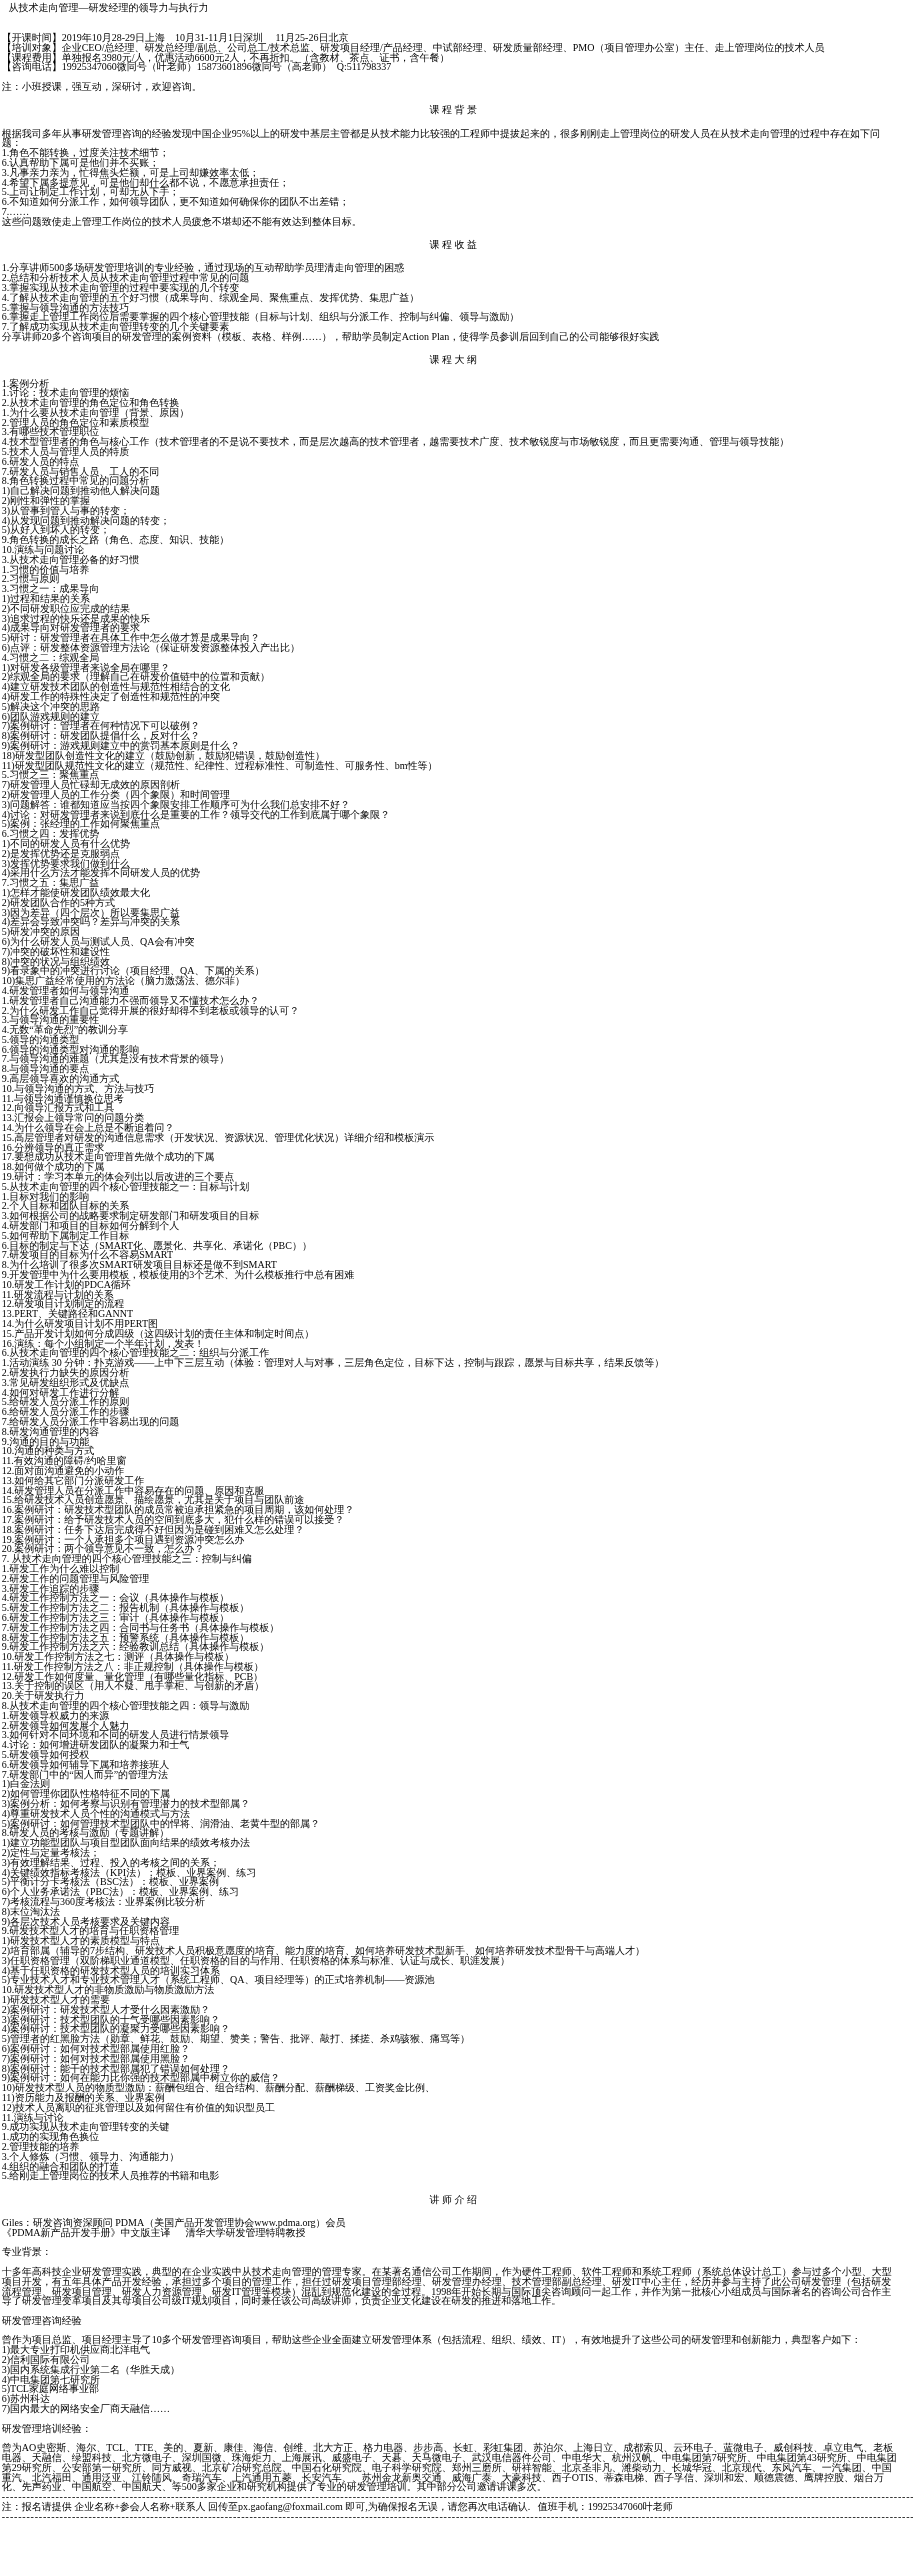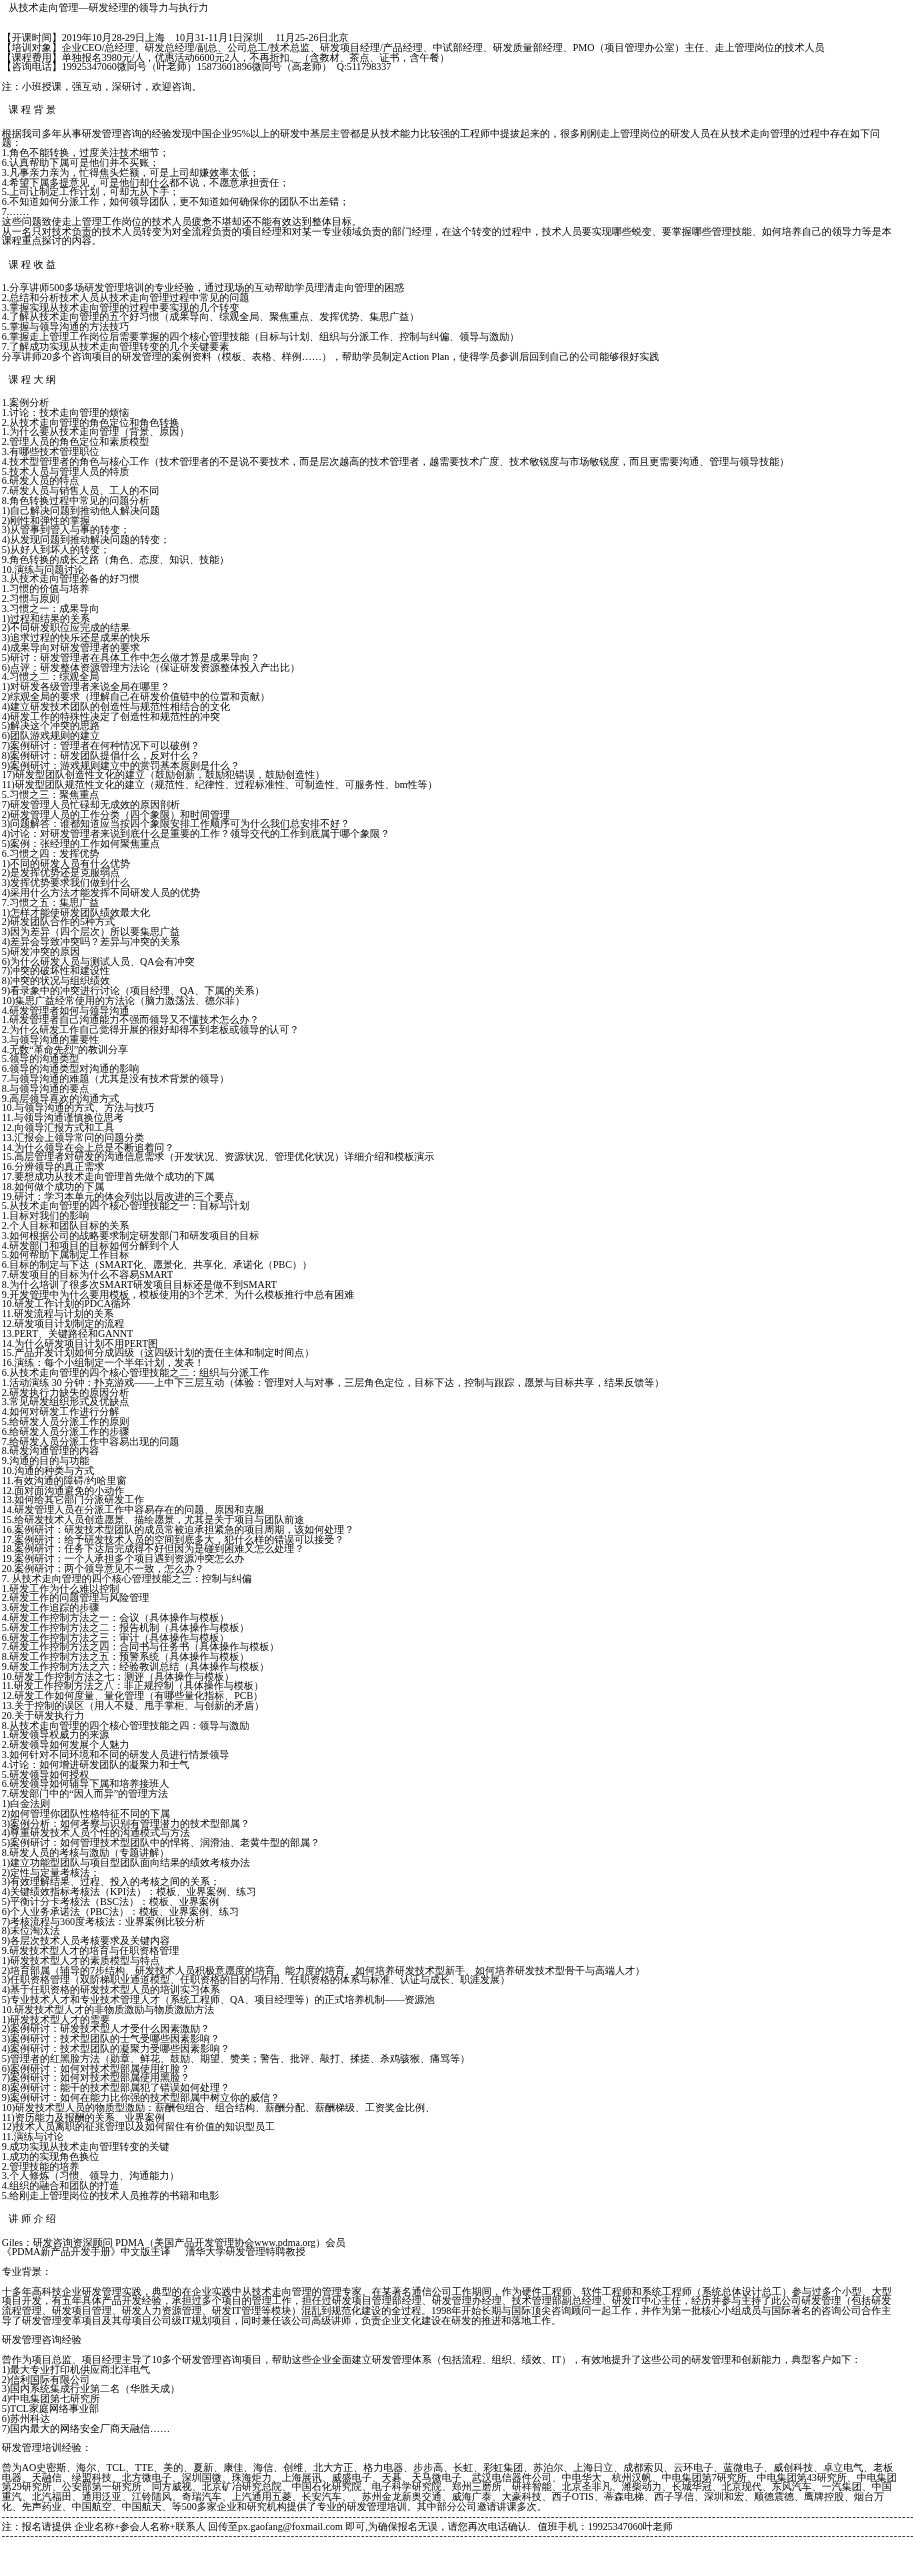--- a/index.html
+++ b/index.html
@@ -1,21 +1,21 @@
 <!DOCTYPE html>
 <html style="font-size:13.5px"><head>
 <meta charset="utf-8">
 <style>
   html,body{margin:0;padding:0;background:#ffffff;}
   body{width:913px;color:#000000;font-family:"Liberation Serif","DejaVu Serif",serif;
        font-size:10px;line-height:9.8px;}
   .doc{width:898px;box-sizing:border-box;padding:3.4px 0 10px 1.7px;}
   .line{white-space:pre-wrap;word-break:break-all;min-height:9.8px;}
   .title{padding-left:6.7px;margin-bottom:10px;}
-  .heading{padding-left:6.7px;margin:13.5px 0 13.5px 0;}
+  .heading{padding-left:6.7px;margin:13.5px 0 13.5px 0;text-align:center;}
   .gap{height:9.8px;}
   .sep{white-space:nowrap;overflow:hidden;width:913px;letter-spacing:0.8px;}
 </style>
 </head>
 <body>
 
 <div class="doc">
   <div class="line title">从技术走向管理—研发经理的领导力与执行力</div>
   <div class="gap"></div>
   <div id="header-lines">
@@ -30,21 +30,20 @@
       <div class="line heading">课 程 背 景</div>
       <div class="line">根据我司多年从事研发管理咨询的经验发现中国企业95%以上的研发中基层主管都是从技术能力比较强的工程师中提拔起来的，很多刚刚走上管理岗位的研发人员在从技术走向管理的过程中存在如下问题：</div>
       <div class="line">1.角色不能转换，过度关注技术细节；</div>
       <div class="line">6.认真帮助下属可是他们并不买账；</div>
       <div class="line">3.凡事亲力亲为，忙得焦头烂额，可是上司却嫌效率太低；</div>
       <div class="line">4.希望下属多提意见，可是他们却什么都不说，不愿意承担责任；</div>
       <div class="line">5.上司让制定工作计划，可却无从下手；</div>
       <div class="line">6.不知道如何分派工作，如何领导团队，更不知道如何确保你的团队不出差错；</div>
       <div class="line">7.……</div>
       <div class="line">这些问题致使走上管理工作岗位的技术人员疲惫不堪却还不能有效达到整体目标。</div>
-      <div class="line">从一名只对技术负责的技术人员转变为对全流程负责的项目经理和对某一专业领域负责的部门经理，在这个转变的过程中，技术人员要实现哪些蜕变、要掌握哪些管理技能、如何培养自己的领导力等是本课程重点探讨的内容。</div>
       <div class="line heading">课 程 收 益</div>
       <div class="line">1.分享讲师500多场研发管理培训的专业经验，通过现场的互动帮助学员理清走向管理的困惑</div>
       <div class="line">2.总结和分析技术人员从技术走向管理过程中常见的问题</div>
       <div class="line">3.掌握实现从技术走向管理的过程中要实现的几个转变</div>
       <div class="line">4.了解从技术走向管理的五个好习惯（成果导向、综观全局、聚焦重点、发挥优势、集思广益）</div>
       <div class="line">5.掌握与领导沟通的方法技巧</div>
       <div class="line">6.掌握走上管理工作岗位后需要掌握的四个核心管理技能（目标与计划、组织与分派工作、控制与纠偏、领导与激励）</div>
       <div class="line">7.了解成功实现从技术走向管理转变的几个关键要素</div>
       <div class="line">分享讲师20多个咨询项目的研发管理的案例资料（模板、表格、样例……），帮助学员制定Action Plan，使得学员参训后回到自己的公司能够很好实践</div>
       <div class="line heading">课 程 大 纲</div>
@@ -79,21 +78,21 @@
       <div class="line">4.习惯之二：综观全局</div>
       <div class="line">1)对研发各级管理者来说全局在哪里？</div>
       <div class="line">2)综观全局的要求（理解自己在研发价值链中的位置和贡献）</div>
       <div class="line">4)建立研发技术团队的创造性与规范性相结合的文化</div>
       <div class="line">4)研发工作的特殊性决定了创造性和规范性的冲突</div>
       <div class="line">5)解决这个冲突的思路</div>
       <div class="line">6)团队游戏规则的建立</div>
       <div class="line">7)案例研讨：管理者在何种情况下可以破例？</div>
       <div class="line">8)案例研讨：研发团队提倡什么，反对什么？</div>
       <div class="line">9)案例研讨：游戏规则建立中的赏罚基本原则是什么？</div>
-      <div class="line">17)研发型团队创造性文化的建立（鼓励创新，鼓励犯错误，鼓励创造性）</div>
+      <div class="line">18)研发型团队创造性文化的建立（鼓励创新，鼓励犯错误，鼓励创造性）</div>
       <div class="line">11)研发型团队规范性文化的建立（规范性、纪律性、过程标准性、可制造性、可服务性、bm性等）</div>
       <div class="line">5.习惯之三：聚焦重点</div>
       <div class="line">7)研发管理人员忙碌却无成效的原因剖析</div>
       <div class="line">2)研发管理人员的工作分类（四个象限）和时间管理</div>
       <div class="line">3)问题解答：谁都知道应当按四个象限安排工作顺序可为什么我们总安排不好？</div>
       <div class="line">4)讨论：对研发管理者来说到底什么是重要的工作？领导交代的工作到底属于哪个象限？</div>
       <div class="line">5)案例：张经理的工作如何聚焦重点</div>
       <div class="line">6.习惯之四：发挥优势</div>
       <div class="line">1)不同的研发人员有什么优势</div>
       <div class="line">2)是发挥优势还是克服弱点</div>

